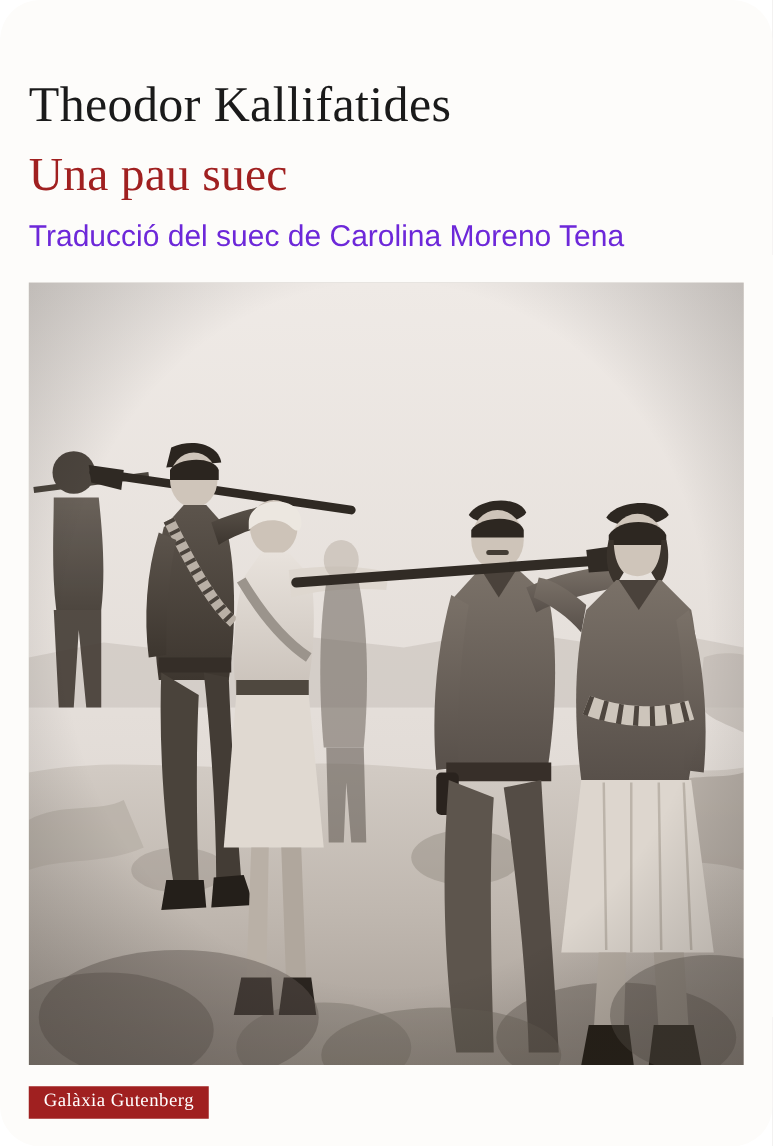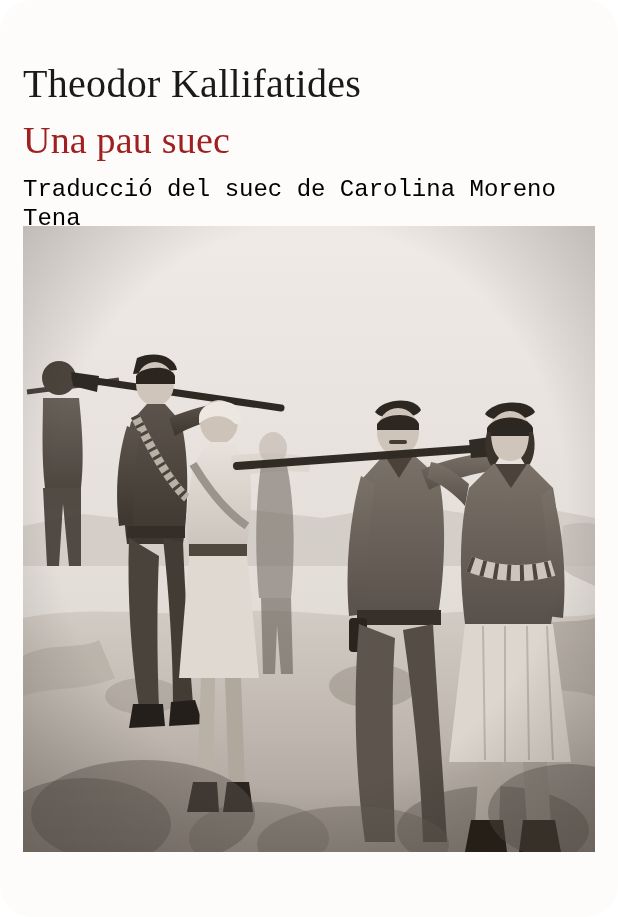--- a/index.html
+++ b/index.html
@@ -36,24 +36,24 @@
   .title {
     font-family: "Liberation Serif", serif;
     font-size: 38px;
     line-height: 1.15;
     color: #a02020;
     margin: 12px 0 0 0;
     font-weight: 400;
     letter-spacing: 0.2px;
   }
   .subtitle {
-    font-family: Liberation Mono, monospace;
+    font-family: Liberation Sans, sans-serif;
     font-size: 24px;
     line-height: 1.2;
-    color: #000000;
+    color: #6d28d9;
     margin: 14px 0 0 0;
     font-weight: 400;
   }
 
   
   .photo {
     position: absolute;
     left: 23px;
     top: 226px;
     width: 572px;
@@ -261,14 +261,15 @@
       </g>
 
       <ellipse cx="120" cy="588" rx="112" ry="54" fill="#5f5750" opacity="0.45"></ellipse>
       <ellipse cx="330" cy="618" rx="96" ry="38" fill="#665e56" opacity="0.4"></ellipse>
       <ellipse cx="545" cy="586" rx="80" ry="48" fill="#5b534c" opacity="0.42"></ellipse>
 
       <rect x="0" y="0" width="572" height="626" fill="url(#vign)"></rect>
     </svg>
   </div>
 
+  <div class="publisher">Galàxia Gutenberg</div>
 
 </div>
 
 </body></html>

